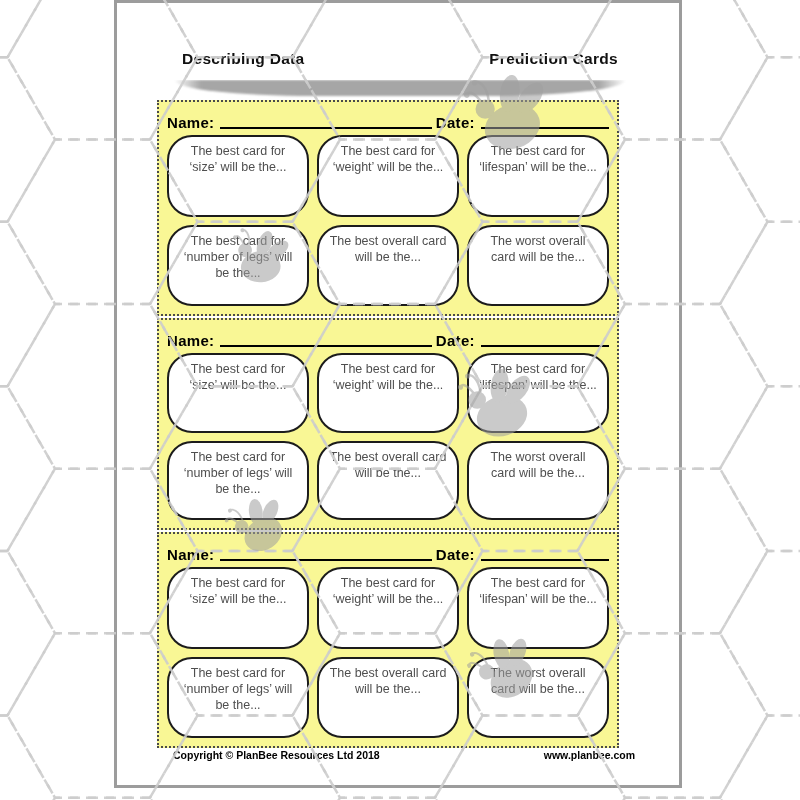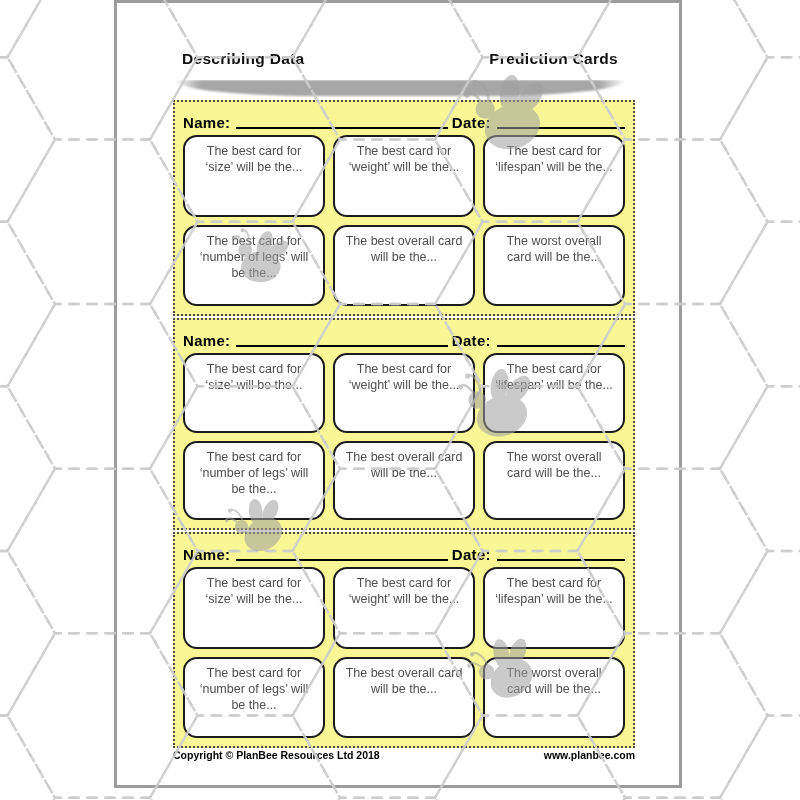--- a/index.html
+++ b/index.html
@@ -24,37 +24,37 @@
   
   .header-strip{position:absolute;left:53px;top:35px;width:460px;height:42px;
         background:#ffffff;display:flex;align-items:center;justify-content:space-between;
         padding:0 12px;z-index:2;}
   .title{font-weight:bold;font-size:15.5px;color:var(--title-text);letter-spacing:.3px;}
   .header-shadow{position:absolute;left:57px;top:77px;width:452px;height:16px;z-index:1;
         background:linear-gradient(to right, rgba(166,166,166,0) 0%, var(--shadow-gray) 6%, var(--shadow-gray) 94%, rgba(166,166,166,0) 100%);
         border-radius:0 0 50% 50% / 0 0 26px 26px;filter:blur(1.2px);}
 
   
-  .section{position:absolute;left:56px;width:462px;
+  .section{position:absolute;left:40px;width:462px;
         background:var(--section-yellow);border:2px dotted var(--section-border);
         padding:5px 8px 8px 8px;display:flex;flex-direction:column;}
   .sec-1{top:97px;height:216px;}
   .sec-2{top:315px;height:212px;}
   .sec-3{top:529px;height:216px;}
 
   .name-row{display:flex;align-items:flex-end;height:24px;flex:0 0 auto;}
   .nd-label{font-weight:bold;font-size:15px;color:#000;letter-spacing:.3px;white-space:nowrap;}
   .write-line{border-bottom:2px solid #000;height:2px;margin:0 4px 2px 6px;}
   .name-line{flex:1.65;}
   .date-line{flex:1;margin-right:0;}
   .date-label{margin-left:0;}
 
   .cards-grid{flex:1;display:grid;grid-template-columns:repeat(3,1fr);grid-template-rows:repeat(2,1fr);
         gap:8px;margin-top:4px;}
-  .card{background:#ffffff;border:2px solid var(--card-border);border-radius:14px;
+  .card{background:#ffffff;border:2px solid var(--card-border);border-radius:25px;
         padding:6px 8px;text-align:center;font-size:12.5px;line-height:1.3;color:var(--card-text);}
 
   
   .footer{position:absolute;left:56px;top:746px;width:462px;display:flex;
         justify-content:space-between;font-size:10.5px;font-weight:bold;color:#000;}
 
   
   #hex-overlay{position:absolute;left:0;top:0;width:800px;height:800px;z-index:40;pointer-events:none;}
   .hex{fill:none;stroke:var(--watermark-gray);stroke-width:2.5;stroke-dasharray:10 8;opacity:.9;}
   .bee{position:absolute;z-index:41;pointer-events:none;opacity:.55;}

